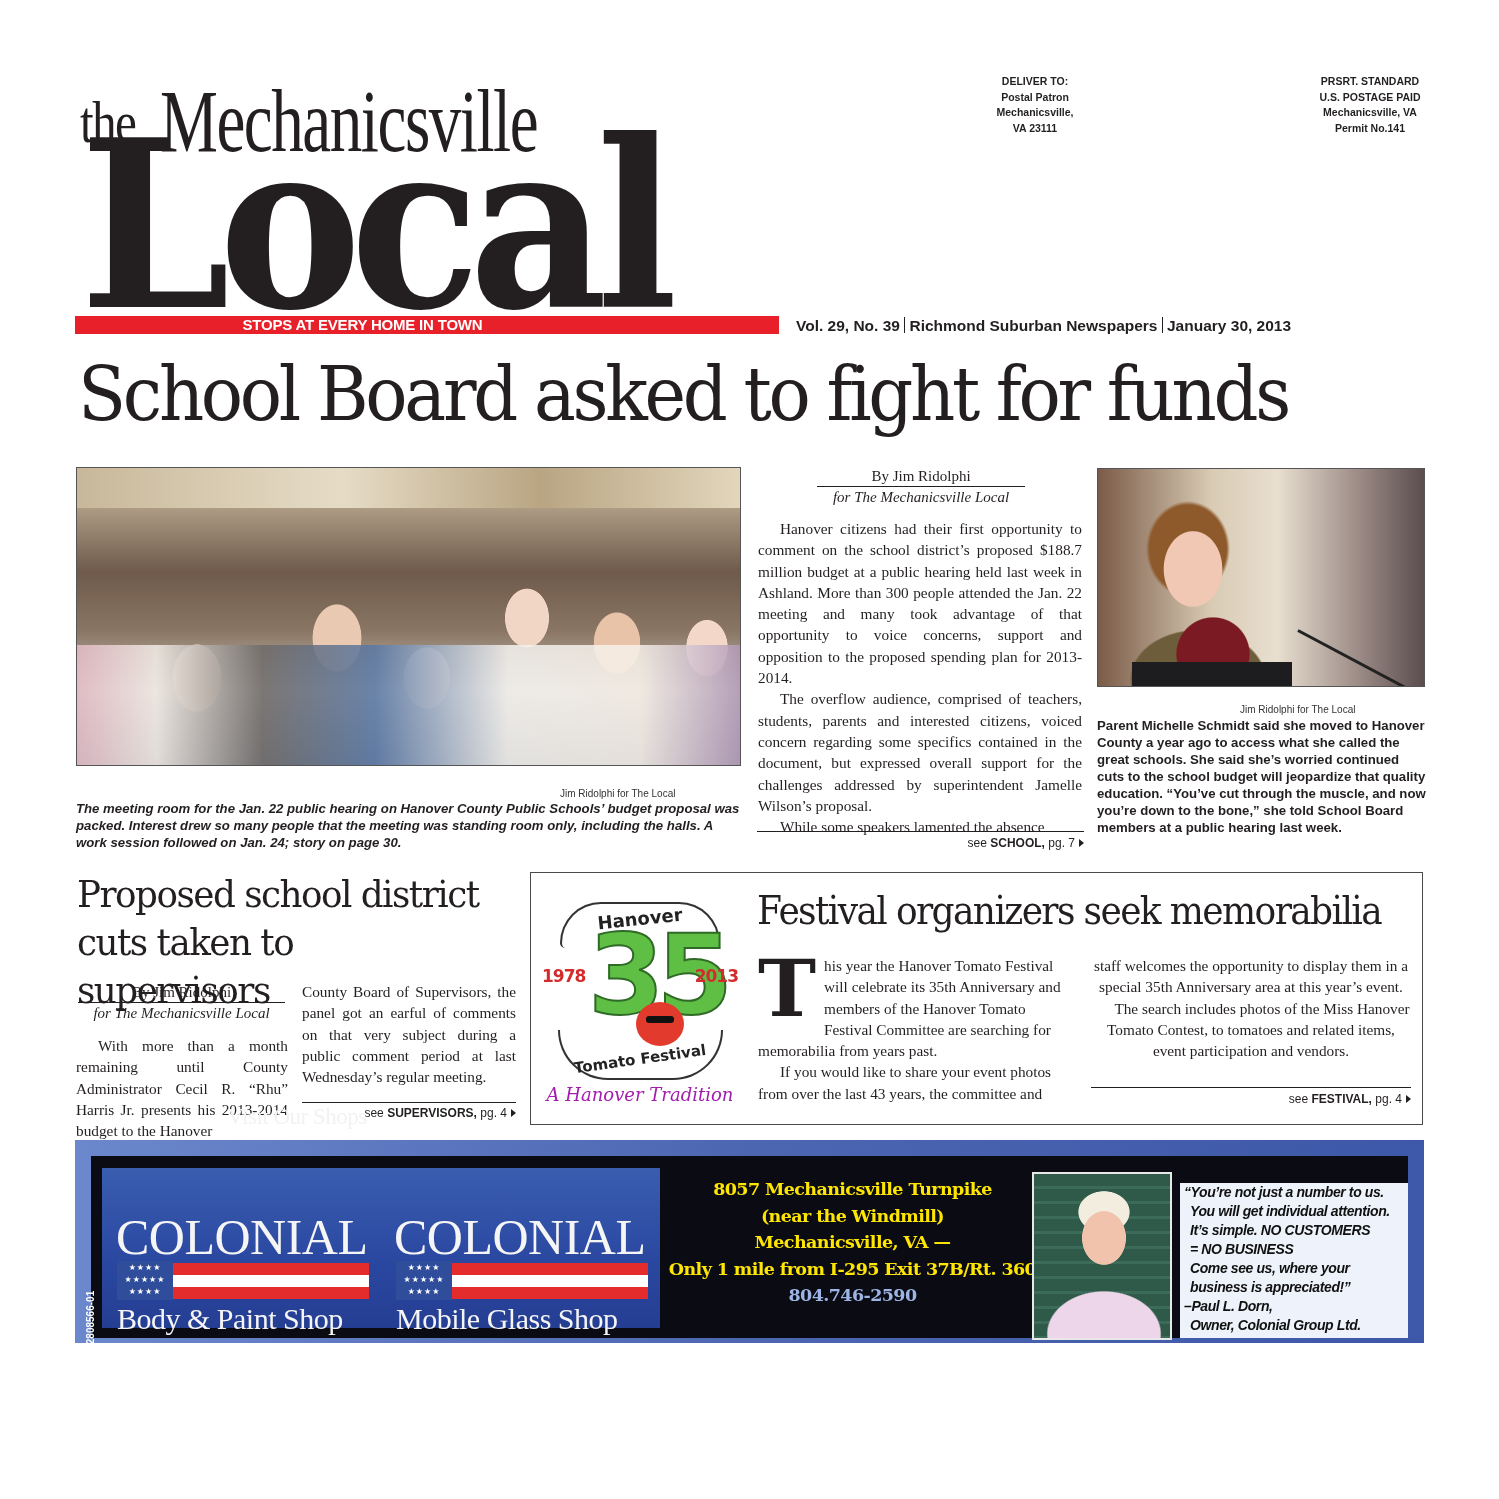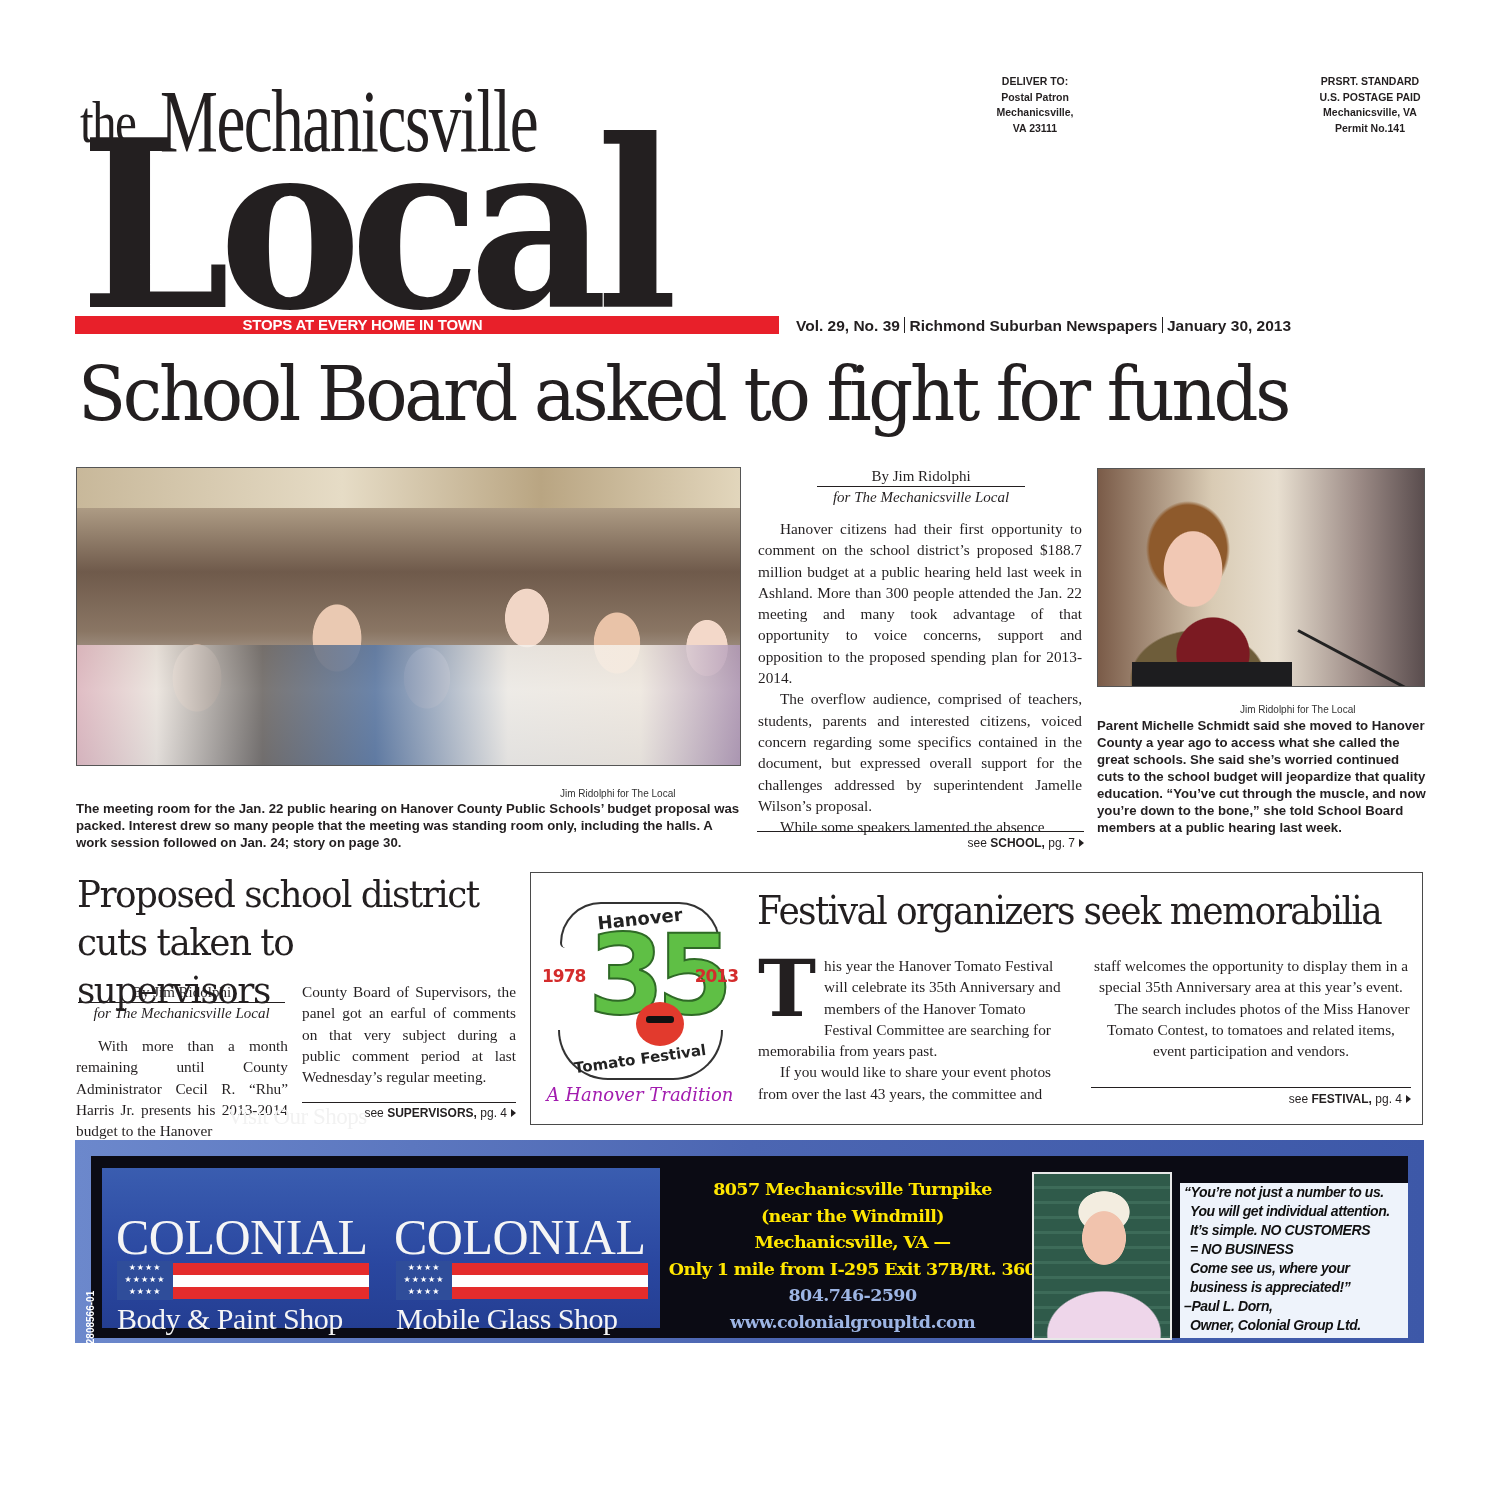--- a/index.html
+++ b/index.html
@@ -50,21 +50,21 @@
       linear-gradient(90deg, #7a5b48 0%, #d9cbb4 35%, #e8dfd0 55%, #9c8b86 80%, #5a4d4e 100%);
   }
   .photo-speaker .podium { position:absolute; left:34px; top:193px; width:160px; height:26px; background:#1d1d1f; }
   .photo-speaker .mic { position:absolute; left:200px; top:160px; width:130px; height:3px; background:#222; transform: rotate(28deg); transform-origin:left center; }
 
   .credit { font-family: "Liberation Sans", sans-serif; font-size: 10px; color: #333; text-align: left; }
   .credit-crowd { left: 560px; top: 788px; width: 182px; }
   .credit-speaker { left: 1240px; top: 704px; width: 184px; }
 
   .caption { font-family: "Liberation Sans", sans-serif; font-weight: bold; font-size: 13.2px; line-height: 17px; color: #231f20; }
-  .caption-crowd { left: 76px; top: 800px; width: 670px; }
+  .caption-crowd { left: 76px; top: 800px; width: 670px; font-style: italic; }
   .caption-speaker { left: 1097px; top: 717px; width: 330px; }
 
   
   .byline { text-align: center; font-family: "Liberation Serif", serif; font-size: 15px; line-height: 20px; color: #231f20; }
   .byline .name { display:block; border-bottom: 1px solid #231f20; }
   .byline .for { display:block; font-style: italic; }
   .byline-main { left: 817px; top: 466px; width: 208px; }
 
   .body-text { font-family: "Liberation Serif", serif; font-size: 15.3px; line-height: 21.3px; color: #231f20; text-align: justify; }
   .body-text p { text-indent: 22px; }
@@ -266,21 +266,20 @@
 </div>
 <div class="abs ad-sub ad-sub-1">Body &amp; Paint Shop</div>
 <div class="abs ad-sub ad-sub-2">Mobile Glass Shop</div>
 
 <div class="abs ad-addr">
   <div>8057 Mechanicsville Turnpike</div>
   <div>(near the Windmill)</div>
   <div>Mechanicsville, VA —</div>
   <div>Only 1 mile from I-295 Exit 37B/Rt. 360</div>
   <div class="phone">804.746-2590</div>
-  <div class="web">www.colonialgroupltd.com</div>
 </div>
 
 <div class="abs ad-portrait"></div>
 <div class="abs ad-quote">
   <div>“You’re not just a number to us.</div>
   <div style="padding-left:6px;">You will get individual attention.</div>
   <div style="padding-left:6px;">It’s simple. NO CUSTOMERS</div>
   <div style="padding-left:6px;">= NO BUSINESS</div>
   <div style="padding-left:6px;">Come see us, where your</div>
   <div style="padding-left:6px;">business is appreciated!”</div>

